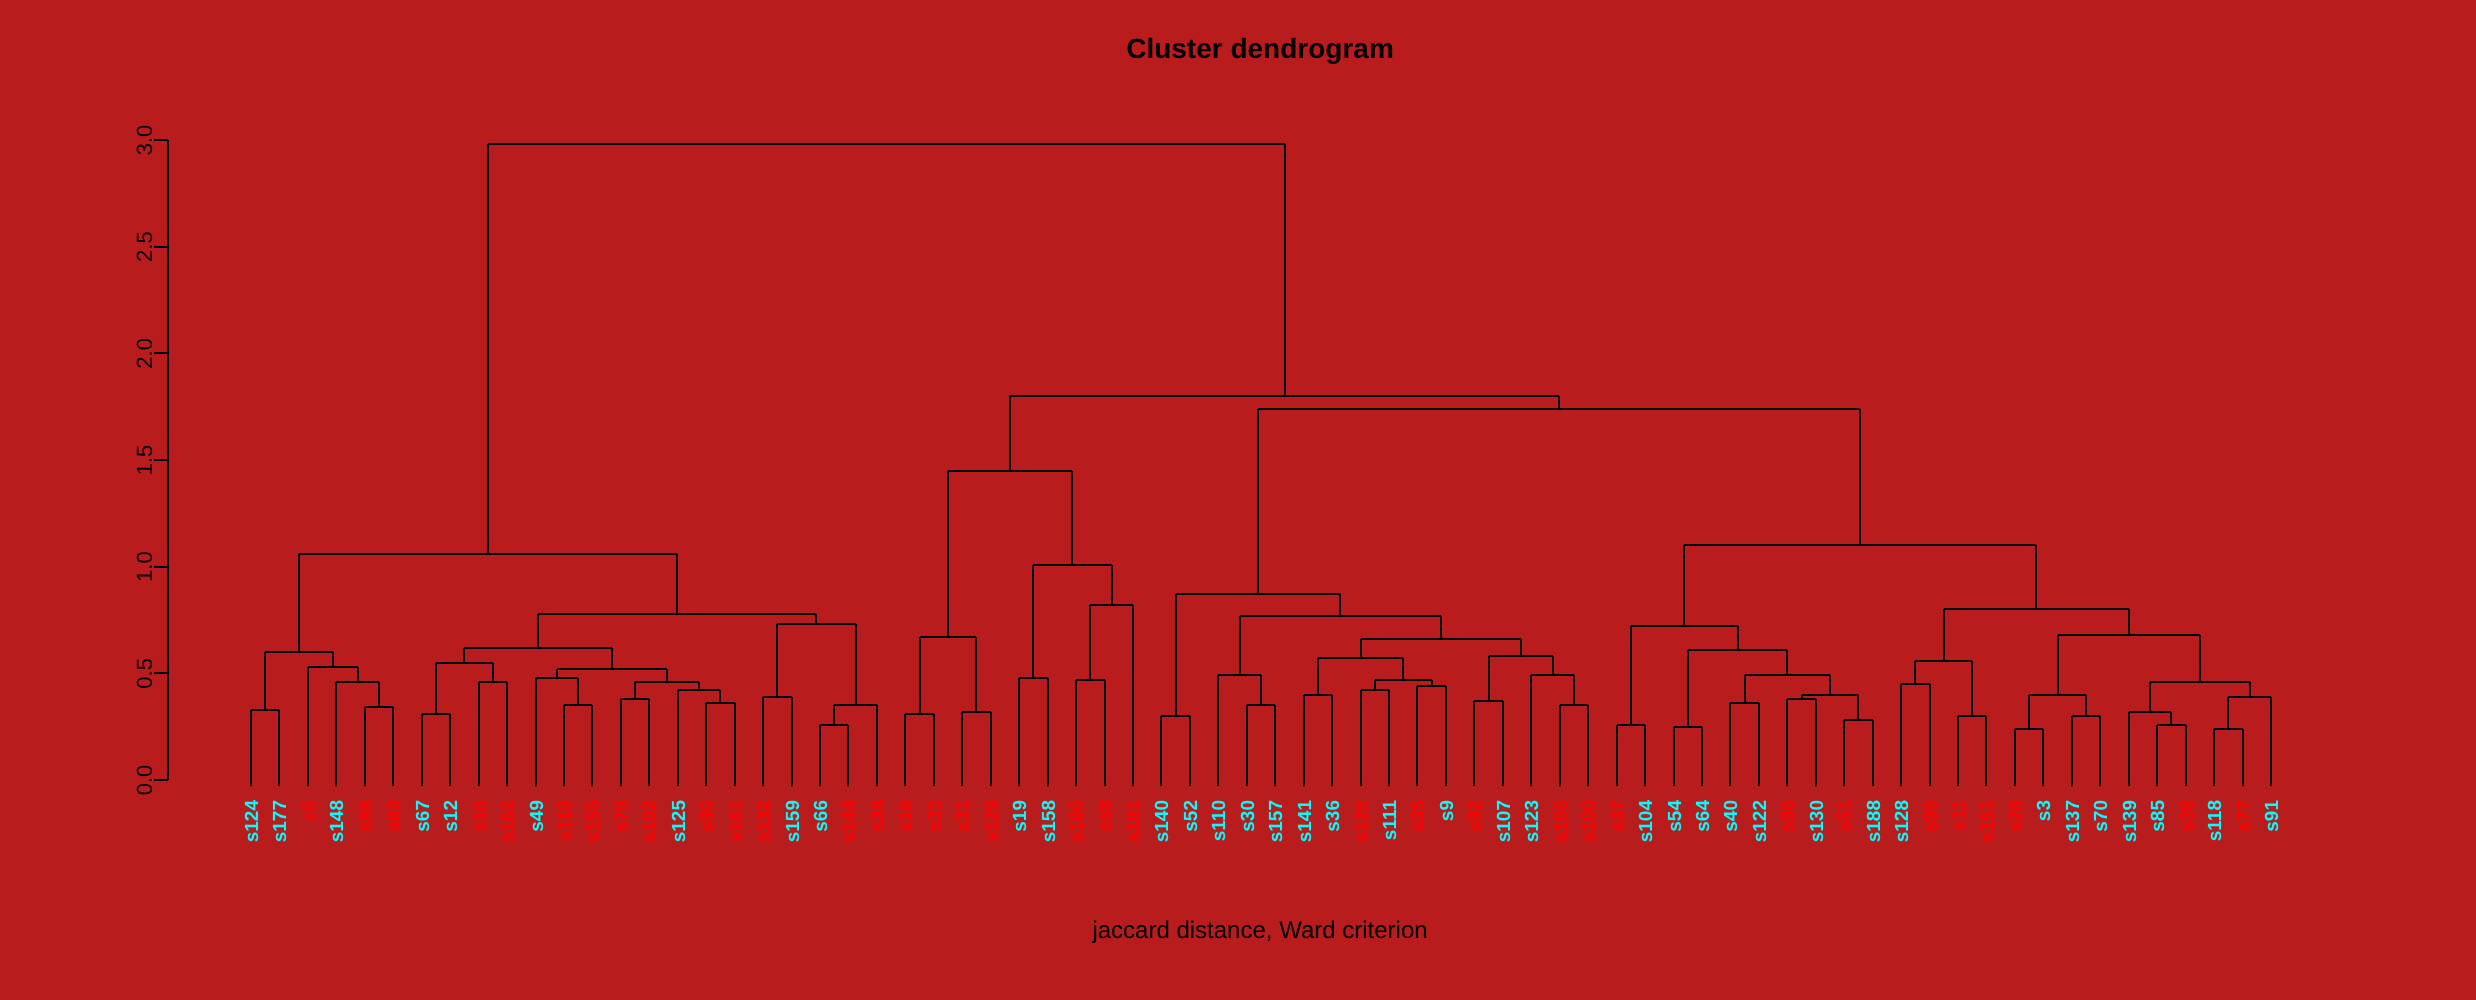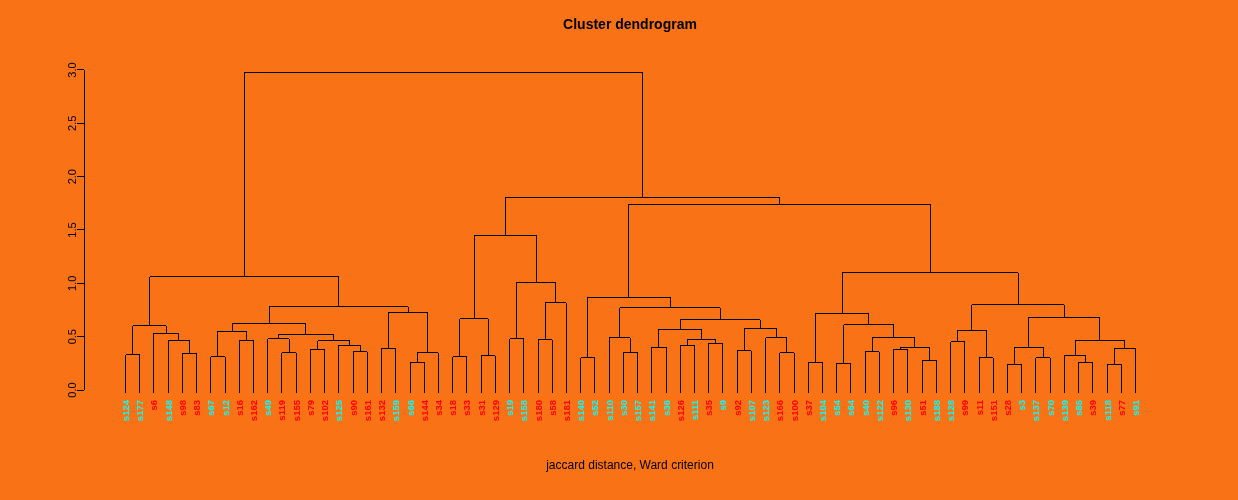--- a/index.html
+++ b/index.html
@@ -1,20 +1,20 @@
 <!DOCTYPE html>
 <html><head>
 <meta charset="utf-8">
 <style>
   html, body { margin: 0; padding: 0; background: #ffffff; }
   .frame {
     position: relative;
     width: 1238px;
     height: 500px;
-    background: #f97316;
+    background: #b91c1c;
     overflow: hidden;
     font-family: "Liberation Sans", sans-serif;
   }
   svg text { font-family: "Liberation Sans", sans-serif; }
   .title-text { font-size: 14px; font-weight: bold; fill: #000000; }
   .xlab-text  { font-size: 12px; fill: #000000; }
   .tick-text  { font-size: 11px; fill: #000000; }
   .leaf-text  { font-size: 9.5px; font-weight: bold; }
   .branches   { stroke: #000000; stroke-width: 1; fill: none; shape-rendering: crispEdges; }
   .axisline   { stroke: #000000; stroke-width: 1; fill: none; shape-rendering: crispEdges; }

